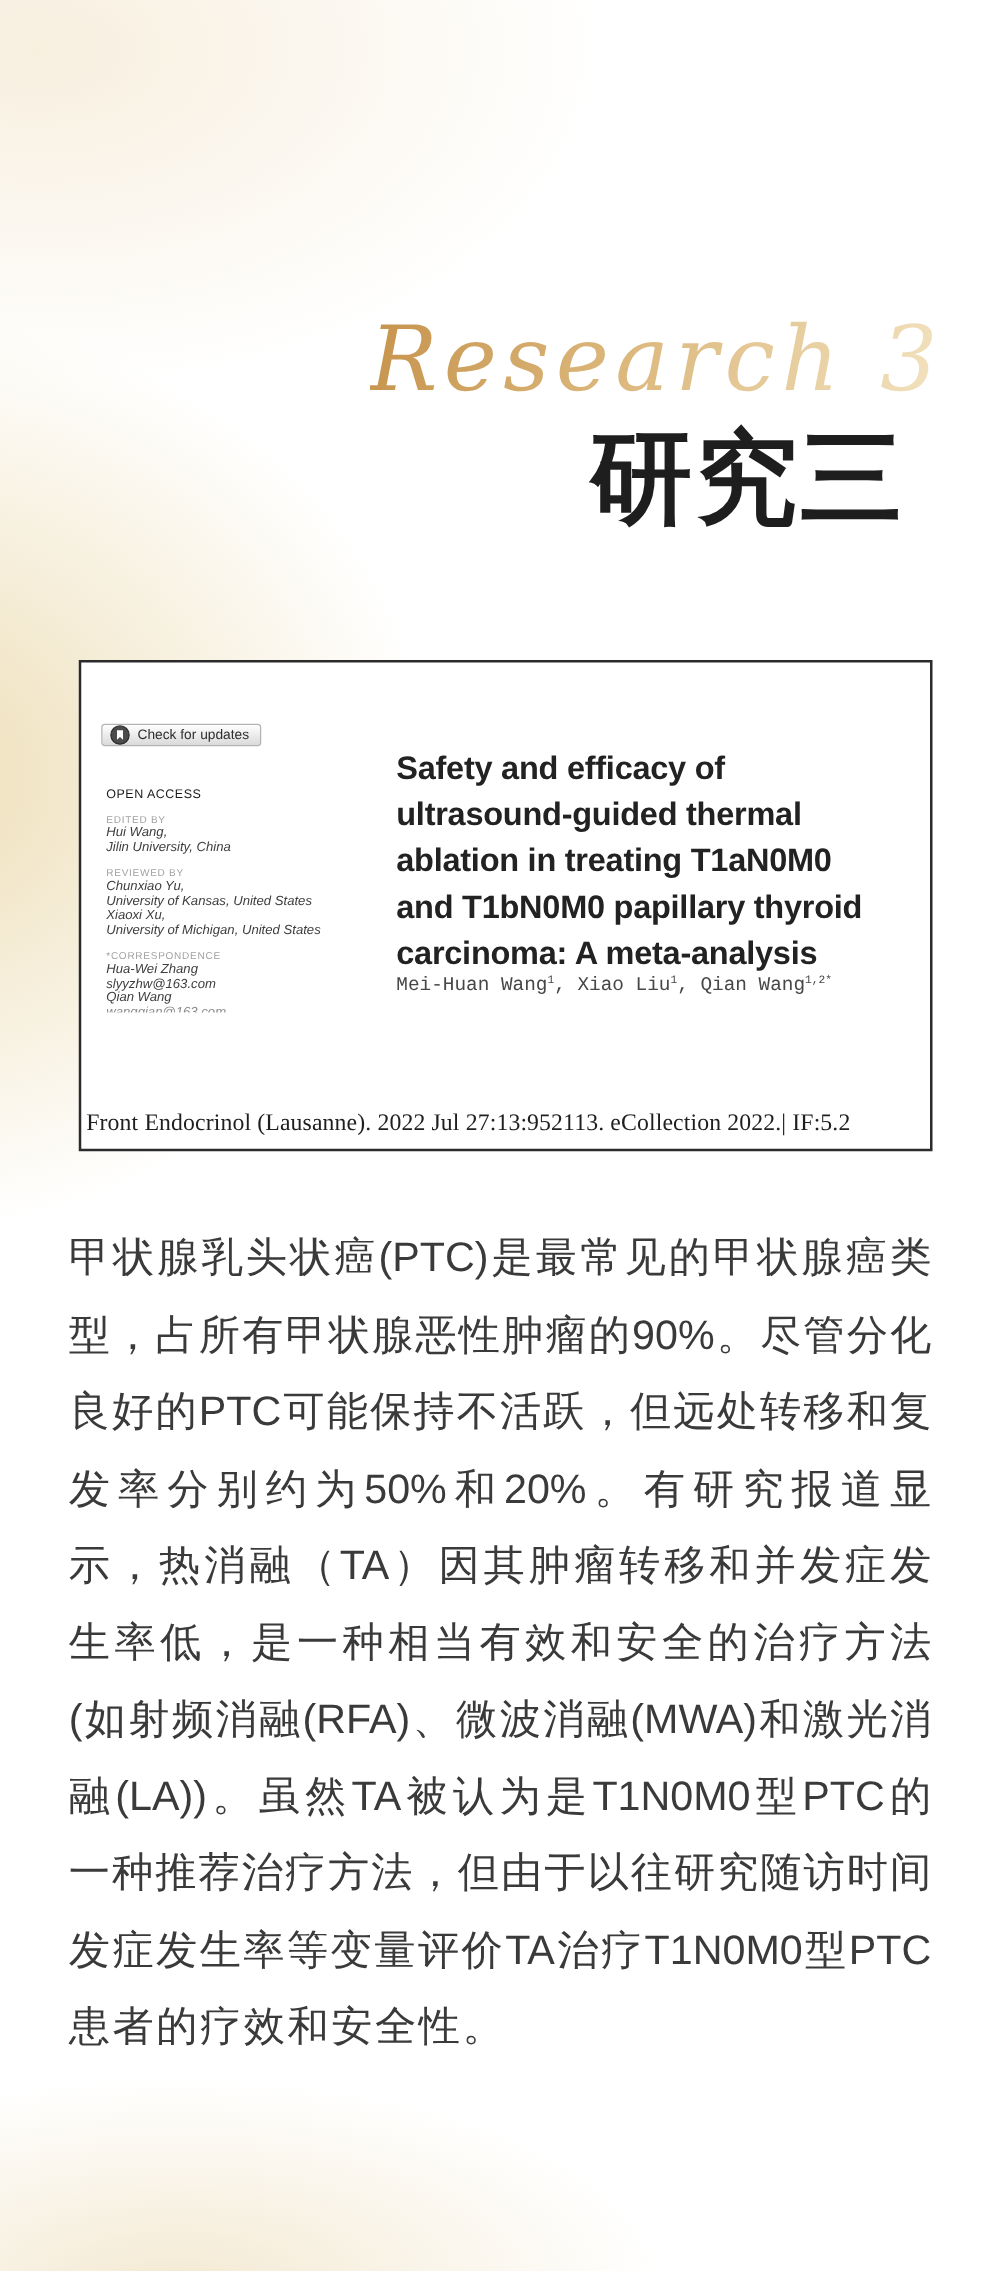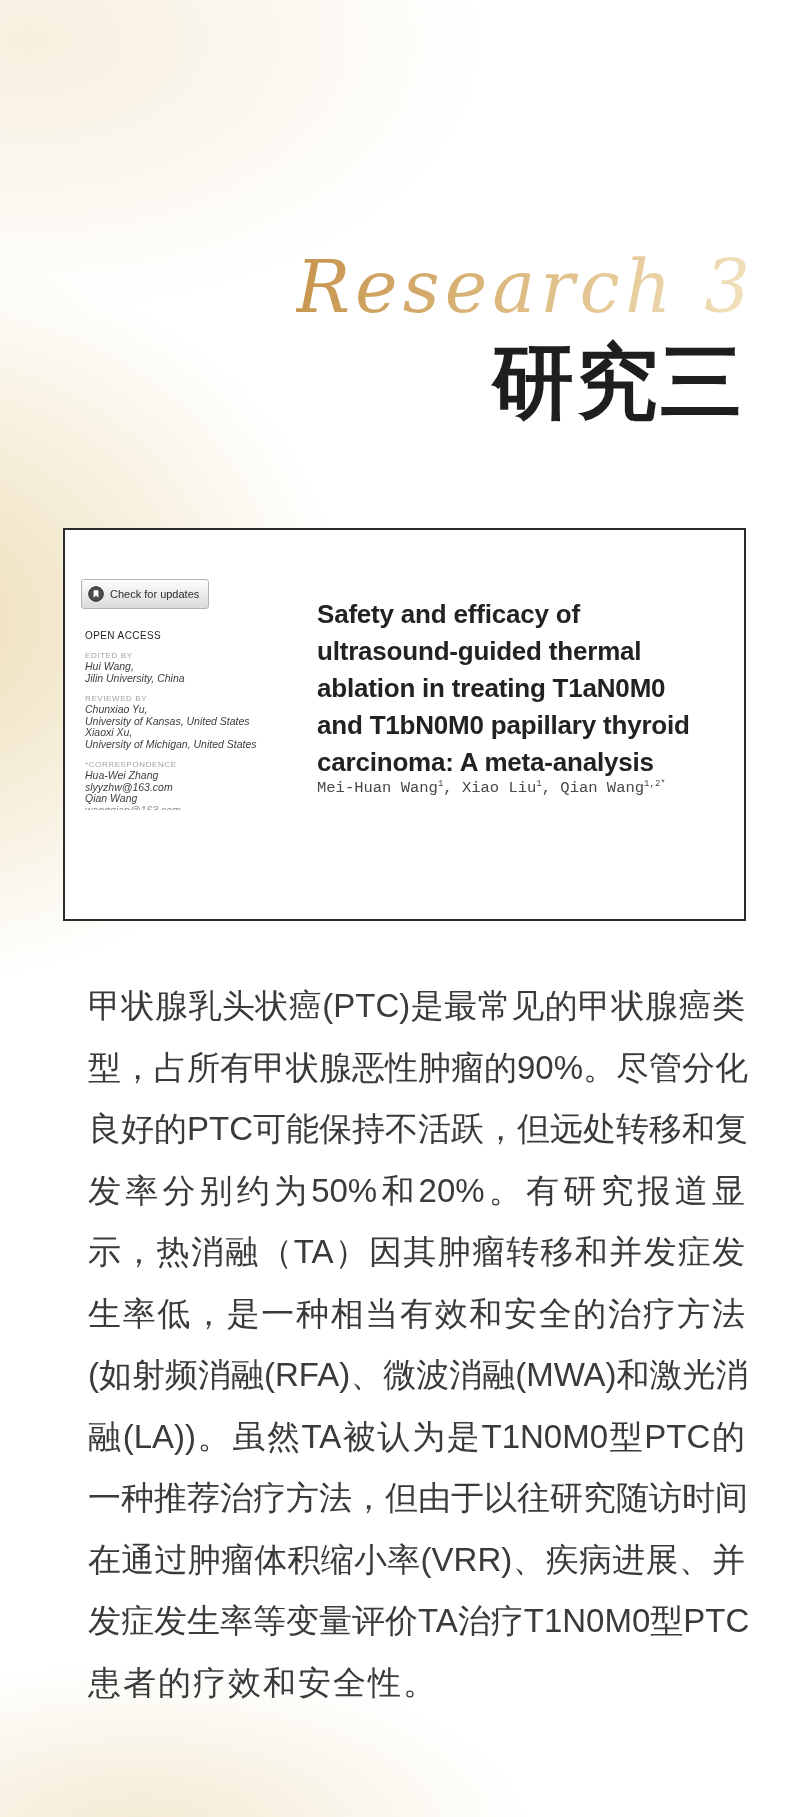--- a/index.html
+++ b/index.html
@@ -36,21 +36,21 @@
     .script-title {
       background: linear-gradient(105deg, #c6934c 0%, #dcb87d 45%, #f2e3c0 100%);
       -webkit-background-clip: text;
       background-clip: text;
       color: transparent;
     }
   }
   .cn-title {
     position: absolute;
     top: 340px;
-    right: 56px;
+    right: 76px;
     font-family: "Liberation Serif", serif;
     font-weight: 700;
     font-size: 82px;
     line-height: 1.05;
     letter-spacing: 2px;
     color: #1e1e1e;
     white-space: nowrap;
   }
 
   
@@ -60,21 +60,21 @@
     top: 528px;
     width: 683px;
     height: 393px;
     background: #ffffff;
     border: 2px solid #2b2b2b;
   }
   .check-btn {
     position: absolute;
     left: 16px;
     top: 49px;
-    height: 30px;
+    height: 18px;
     display: inline-flex;
     align-items: center;
     gap: 6px;
     padding: 0 9px 0 6px;
     background: linear-gradient(#fefefe, #dadada);
     border: 1px solid #b3b3b3;
     border-radius: 3px;
     font-size: 11px;
     color: #2e2e2e;
     cursor: pointer;
@@ -159,21 +159,20 @@
     top: 975px;
     width: 690px;
     color: #3a3a3a;
   }
   .cnline {
     font-size: 33px;
     line-height: 61.5px;
     text-align: justify;
     text-align-last: justify;
     white-space: nowrap;
-    margin-left: 33px;
   }
   .cnline.last {
     text-align-last: left;
     letter-spacing: 2px;
   }
 </style>
 </head>
 <body>
 
 <div class="page">
@@ -224,30 +223,30 @@
       <div class="title-line">ultrasound-guided thermal</div>
       <div class="title-line">ablation in treating T1aN0M0</div>
       <div class="title-line">and T1bN0M0 papillary thyroid</div>
       <div class="title-line">carcinoma: A meta-analysis</div>
     </div>
 
     <div class="authors-block">
       <div class="authors-line">Mei-Huan Wang<sup>1</sup>, Xiao Liu<sup>1</sup>, Qian Wang<sup>1,2*</sup></div>
     </div>
 
+    <div class="citation-bar">Front Endocrinol (Lausanne). 2022 Jul 27:13:952113. eCollection 2022.| IF:5.2</div>
   </div>
 
   <div class="cn-paragraph">
     <div class="cnline">甲状腺乳头状癌(PTC)是最常见的甲状腺癌类</div>
     <div class="cnline">型，占所有甲状腺恶性肿瘤的90%。尽管分化</div>
     <div class="cnline">良好的PTC可能保持不活跃，但远处转移和复</div>
     <div class="cnline">发率分别约为50%和20%。有研究报道显</div>
     <div class="cnline">示，热消融（TA）因其肿瘤转移和并发症发</div>
     <div class="cnline">生率低，是一种相当有效和安全的治疗方法</div>
     <div class="cnline">(如射频消融(RFA)、微波消融(MWA)和激光消</div>
     <div class="cnline">融(LA))。虽然TA被认为是T1N0M0型PTC的</div>
     <div class="cnline">一种推荐治疗方法，但由于以往研究随访时间</div>
-    <div class="cnline">在通过肿瘤体积缩小率(VRR)、疾病进展、并</div>
     <div class="cnline">发症发生率等变量评价TA治疗T1N0M0型PTC</div>
     <div class="cnline last">患者的疗效和安全性。</div>
   </div>
 
 </div>
 
 </body></html>

